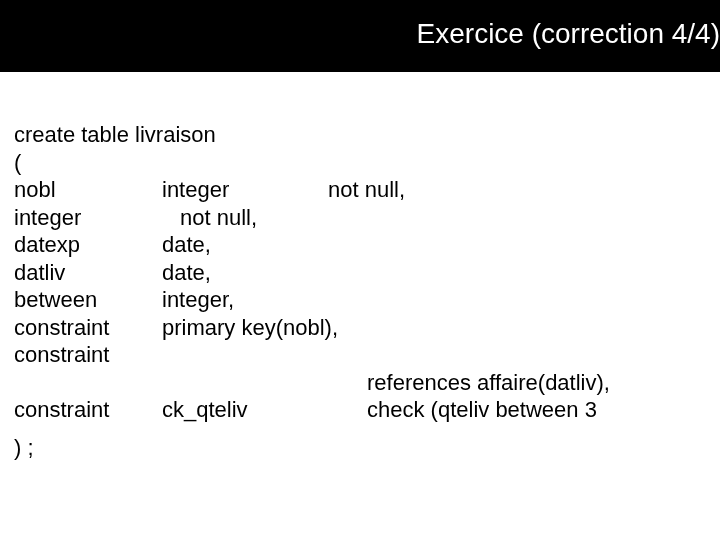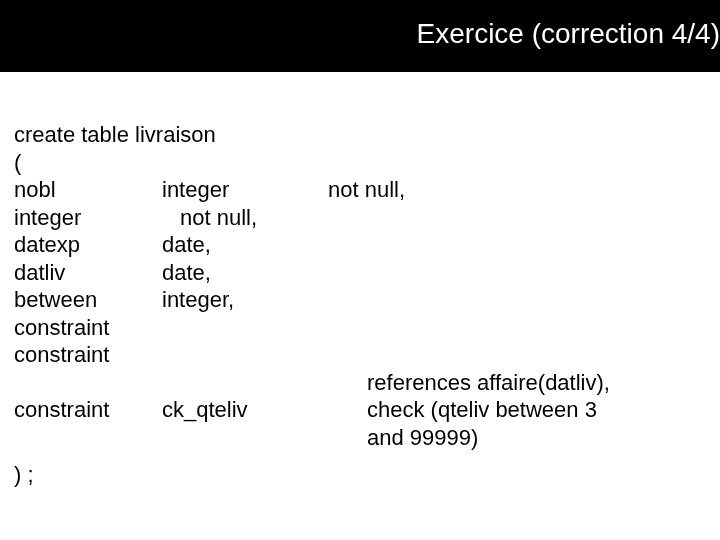--- a/index.html
+++ b/index.html
@@ -66,39 +66,35 @@
     <div class="c2">date,</div>
   </div>
 
   <div class="row">
     <div class="c1">between</div>
     <div class="c2">integer,</div>
   </div>
 
   <div class="row">
     <div class="c1">constraint</div>
+    <div class="c3">primary key(nobl),</div>
   </div>
 
   <div class="row">
     <div class="c1">constraint</div>
   </div>
 
   <div class="row">
     <div class="c1"></div>
     <div class="c2"></div>
     <div class="c3">references affaire(datliv),</div>
   </div>
 
   <div class="row">
     <div class="c1">constraint</div>
     <div class="c2">ck_qteliv</div>
     <div class="c3">check (qteliv between 3</div>
   </div>
 
-  <div class="row">
-    <div class="c1"></div>
-    <div class="c2"></div>
-    <div class="c3">and 99999)</div>
-  </div>
 
   <div class="spacer"></div>
   <div>) ;</div>
 </div>
 
 </body></html>

